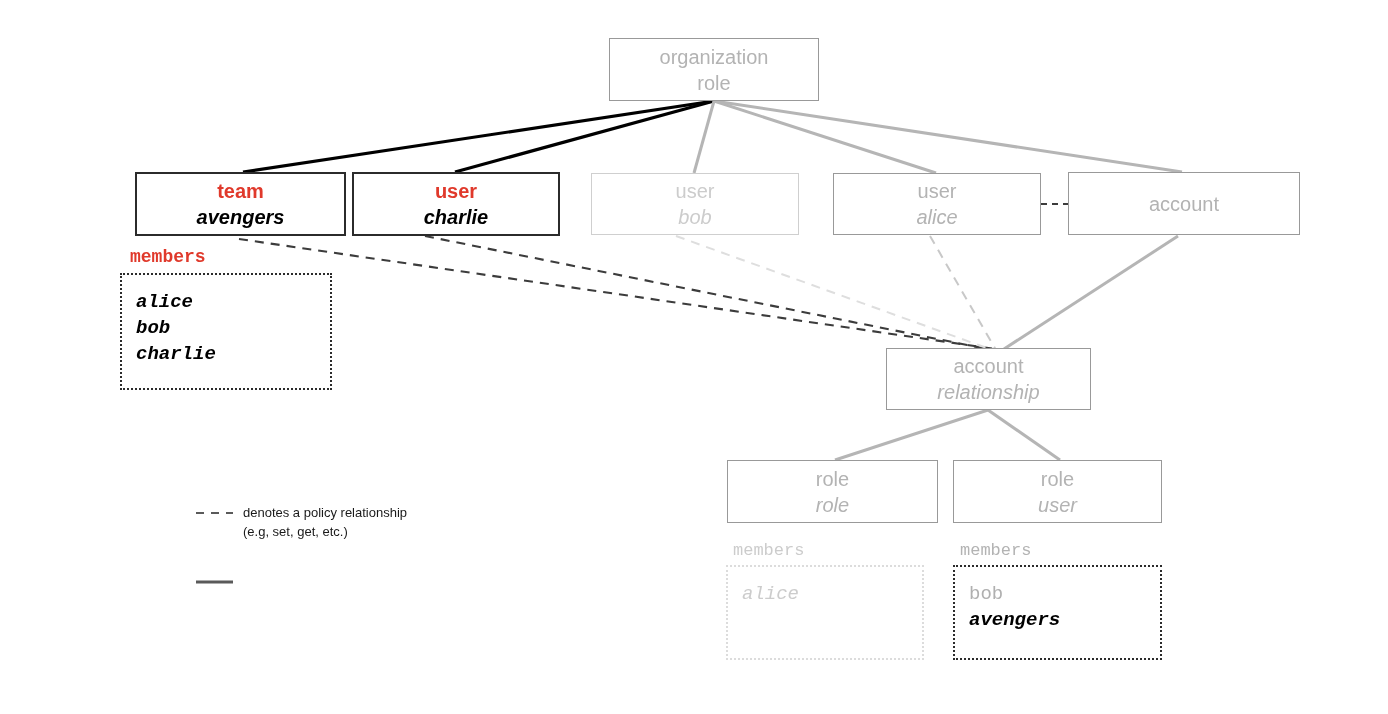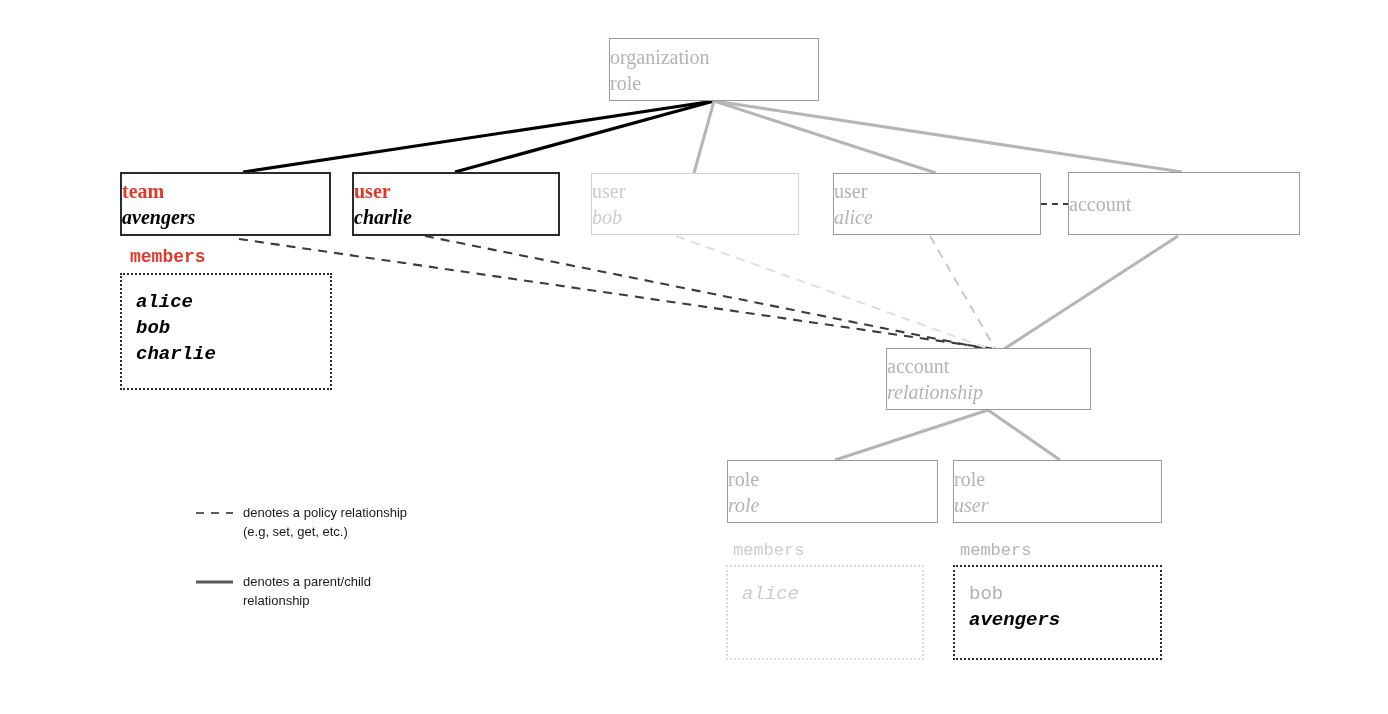--- a/index.html
+++ b/index.html
@@ -25,23 +25,23 @@
     height: 714px;
     pointer-events: none;
   }
   .node {
     position: absolute;
     box-sizing: border-box;
     border: 1.6px solid #999999;
     background: #ffffff;
     display: flex;
     flex-direction: column;
-    align-items: flex-start;
+    align-items: center;
     justify-content: center;
-    font-family: Liberation Serif, serif;
+    font-family: Liberation Sans, sans-serif;
     z-index: 2;
   }
   .node .type {
     font-size: 20px;
     line-height: 26px;
     letter-spacing: 0px;
     color: #b3b3b3;
     font-weight: normal;
   }
   .node .name {
@@ -167,21 +167,21 @@
 
     <line x1="196" y1="513" x2="233" y2="513" stroke="#5a5a5a" stroke-width="2" stroke-dasharray="8 7"></line>
     <line x1="196" y1="582" x2="233" y2="582" stroke="#5a5a5a" stroke-width="3.2"></line>
   </svg>
 
   <div class="node" style="left:609px; top:38px; width:210px; height:63px;">
     <span class="type">organization</span>
     <span class="name" style="font-style:normal;">role</span>
   </div>
 
-  <div class="node hi" style="left:120px; top:172px; width:211px; height:64px;">
+  <div class="node hi" style="left:135px; top:172px; width:211px; height:64px;">
     <span class="type">team</span>
     <span class="name">avengers</span>
   </div>
 
   <div class="node hi" style="left:352px; top:172px; width:208px; height:64px;">
     <span class="type">user</span>
     <span class="name">charlie</span>
   </div>
 
   <div class="node faint" style="left:591px; top:173px; width:208px; height:62px;">
@@ -226,16 +226,14 @@
   </div>
 
   <div class="members-label" style="left:960px; top:541px;">members</div>
   <div class="members-box dark" style="left:953px; top:565px; width:209px; height:95px;">
     <div class="m plain">bob</div>
     <div class="m bold">avengers</div>
   </div>
 
   <div class="legend-text" style="left:243px; top:503px; width:280px;">denotes a policy relationship
 (e.g, set, get, etc.)</div>
-  <div class="legend-text" style="left:243px; top:572px; width:280px;">denotes a parent/child
-relationship</div>
 
 </div>
 
 </body></html>

